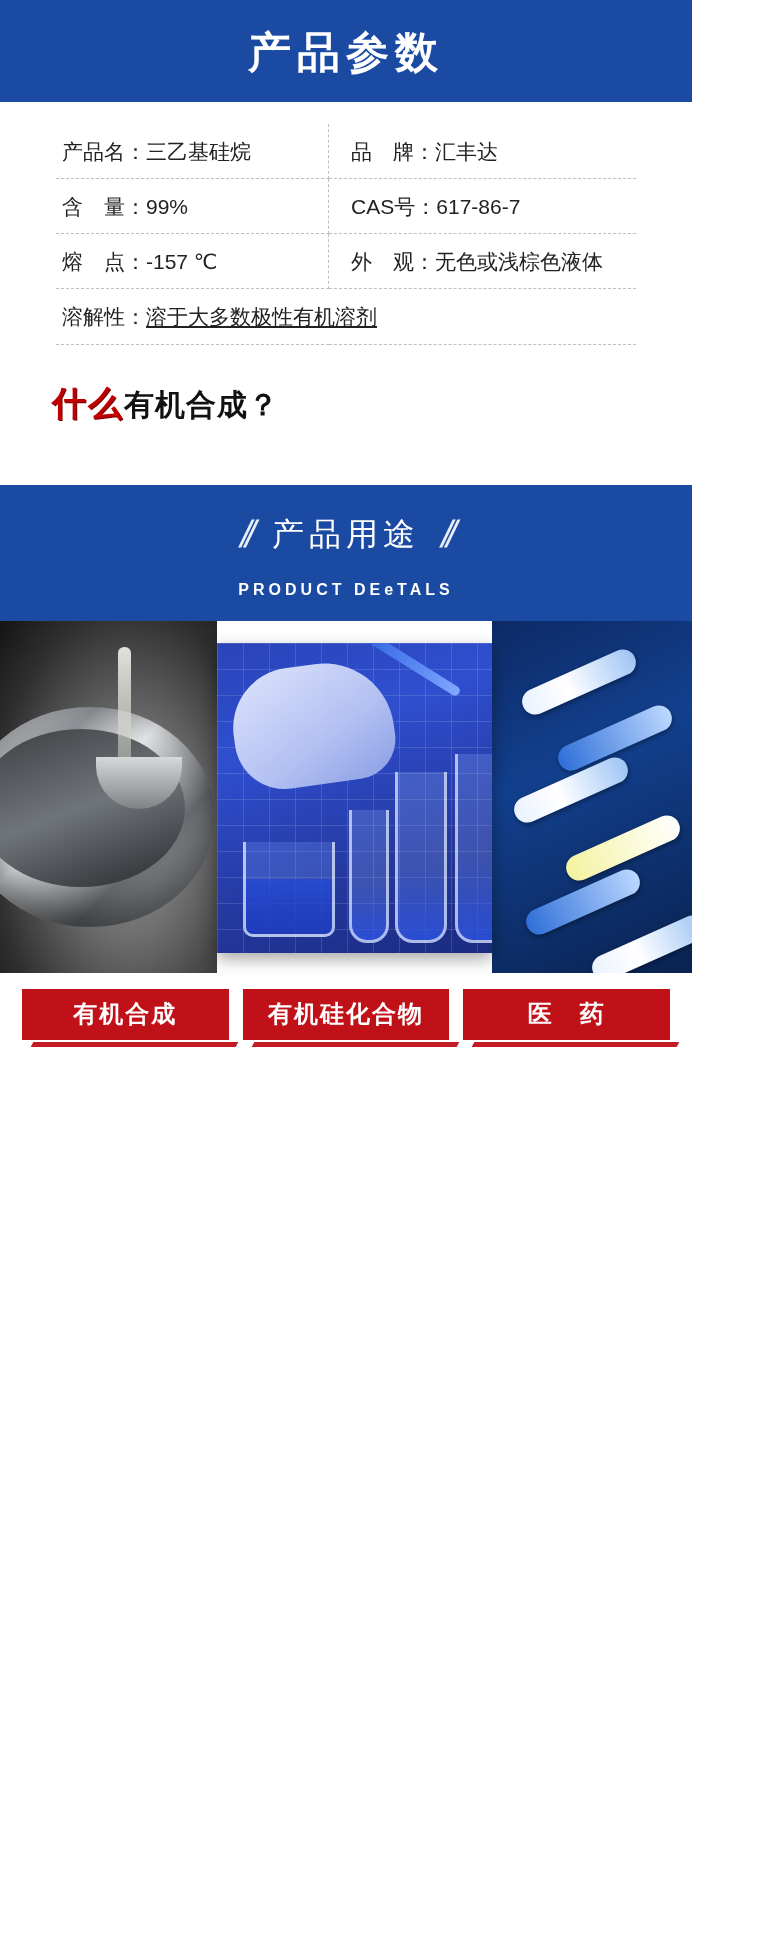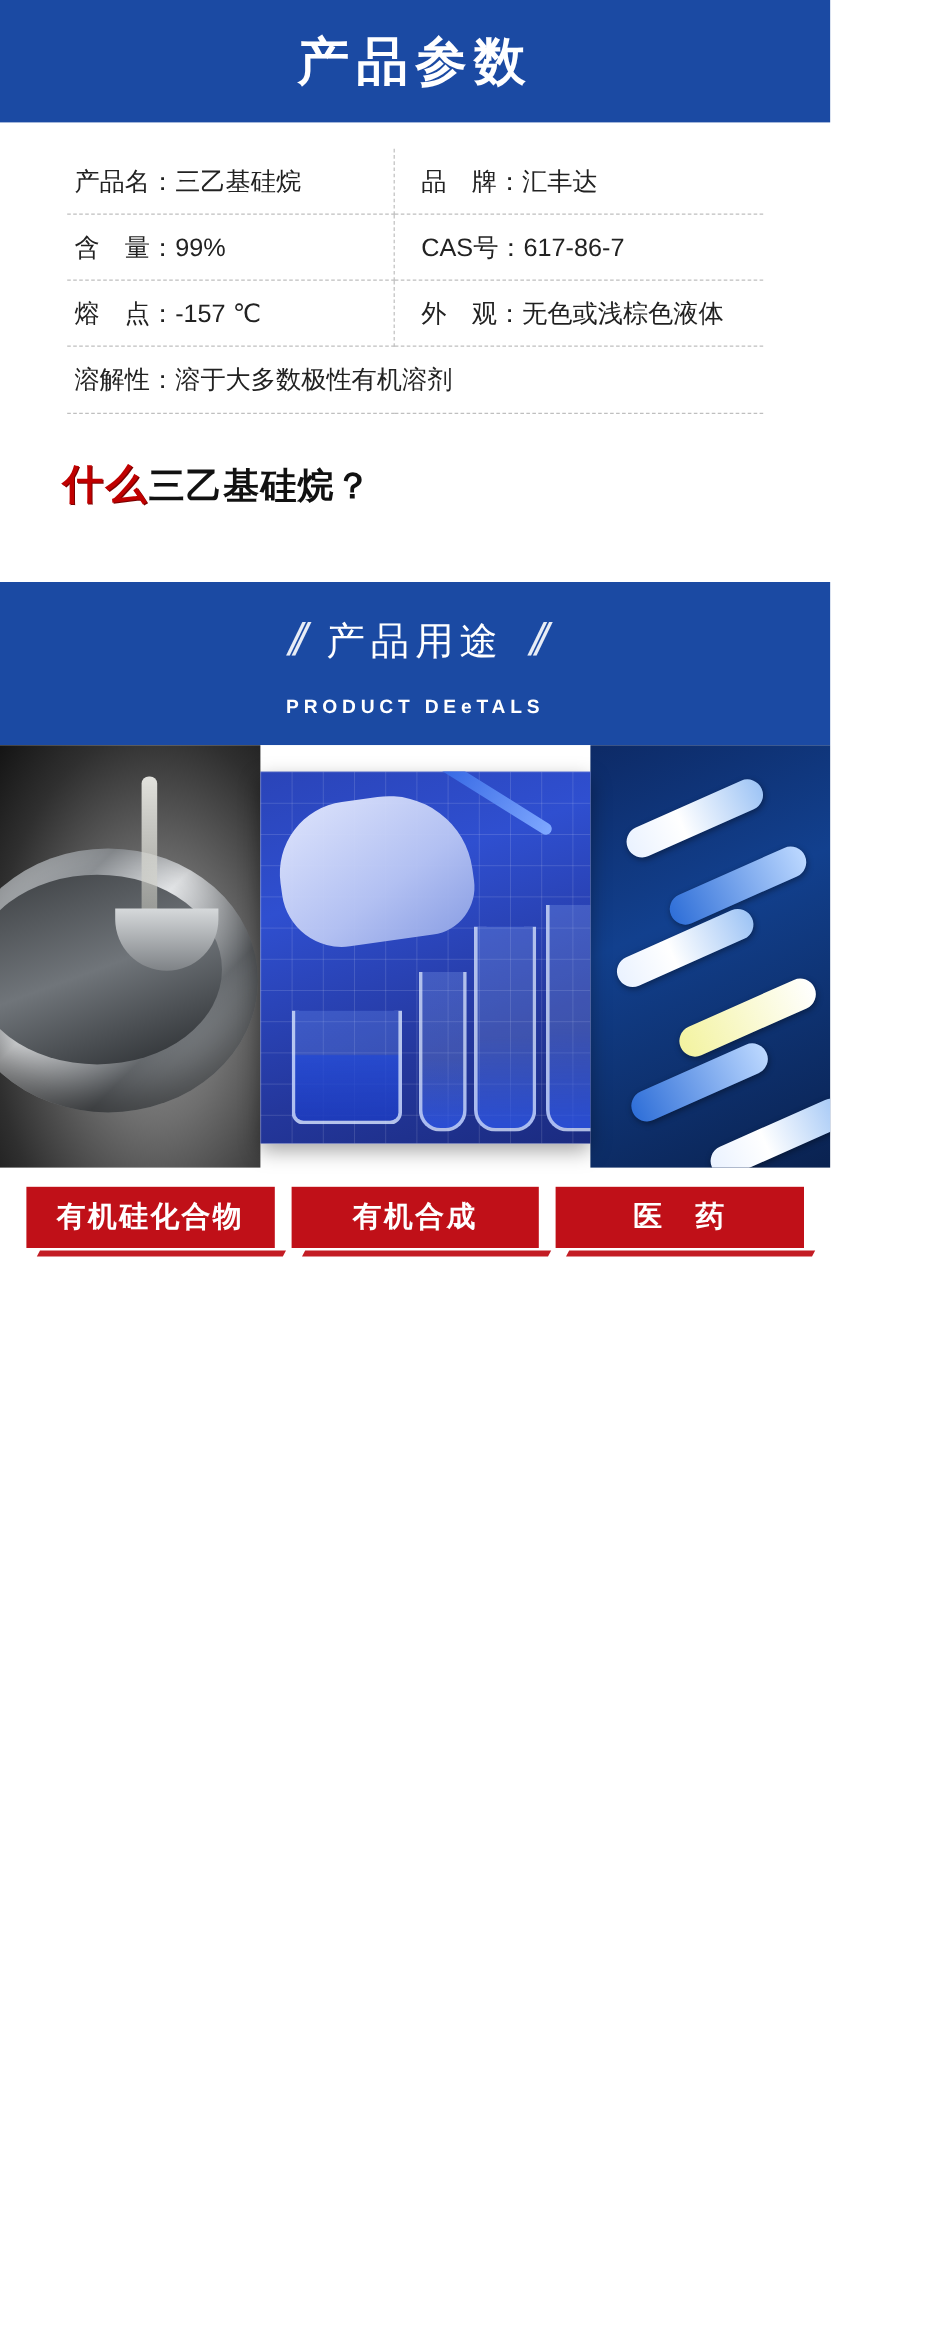--- a/index.html
+++ b/index.html
@@ -62,20 +62,21 @@
   table.param-table td.left-cell {
     width: 47%;
     border-right: 1px dashed #bfbfbf;
     padding-right: 16px;
   }
   table.param-table td.right-cell {
     padding-left: 22px;
   }
   table.param-table tr.last td {
     border-bottom: 1px dashed #bfbfbf;
+    text-decoration: underline;
   }
   .kv-key {
     display: inline-block;
   }
   .kv-val {
     display: inline;
     text-align: right;
   }
 
   
@@ -350,21 +351,21 @@
           <td colspan="2" style="border-right:none;">
             <span class="kv-key">溶解性：</span><span class="kv-val">溶于大多数极性有机溶剂</span>
           </td>
         </tr>
       </tbody>
     </table>
   </div>
 
   <div class="intro">
     <div class="intro-heading">
-      <span class="hl">什么</span><span>三乙基硅烷？</span>
+      <span class="hl">什么</span><span>有机合成？</span>
     </div>
   </div>
 
   <div class="banner2">
     <div class="banner2-row">
       <span class="slash">//</span>
       <span class="banner2-title">产品用途</span>
       <span class="slash">//</span>
     </div>
     <div class="banner2-sub">PRODUCT DEeTALS</div>
@@ -394,25 +395,25 @@
       <div class="cap c2"></div>
       <div class="cap c3"></div>
       <div class="cap c4"></div>
       <div class="cap c5"></div>
       <div class="cap c6"></div>
     </div>
   </div>
 
   <div class="tags">
     <div class="tag">
+      <span>有机合成</span>
+      <span class="underline"></span>
+    </div>
+    <div class="tag">
       <span>有机硅化合物</span>
-      <span class="underline"></span>
-    </div>
-    <div class="tag">
-      <span>有机合成</span>
       <span class="underline"></span>
     </div>
     <div class="tag">
       <span>医　药</span>
       <span class="underline"></span>
     </div>
   </div>
 
 </div>
 

